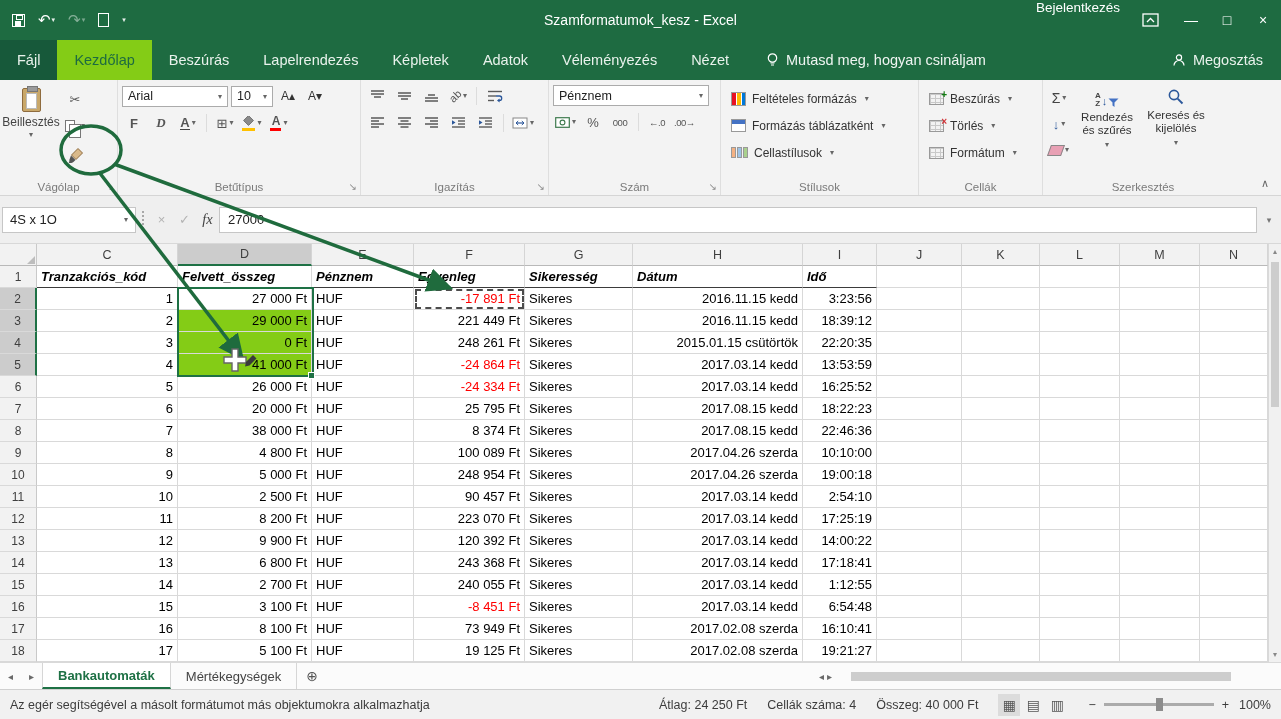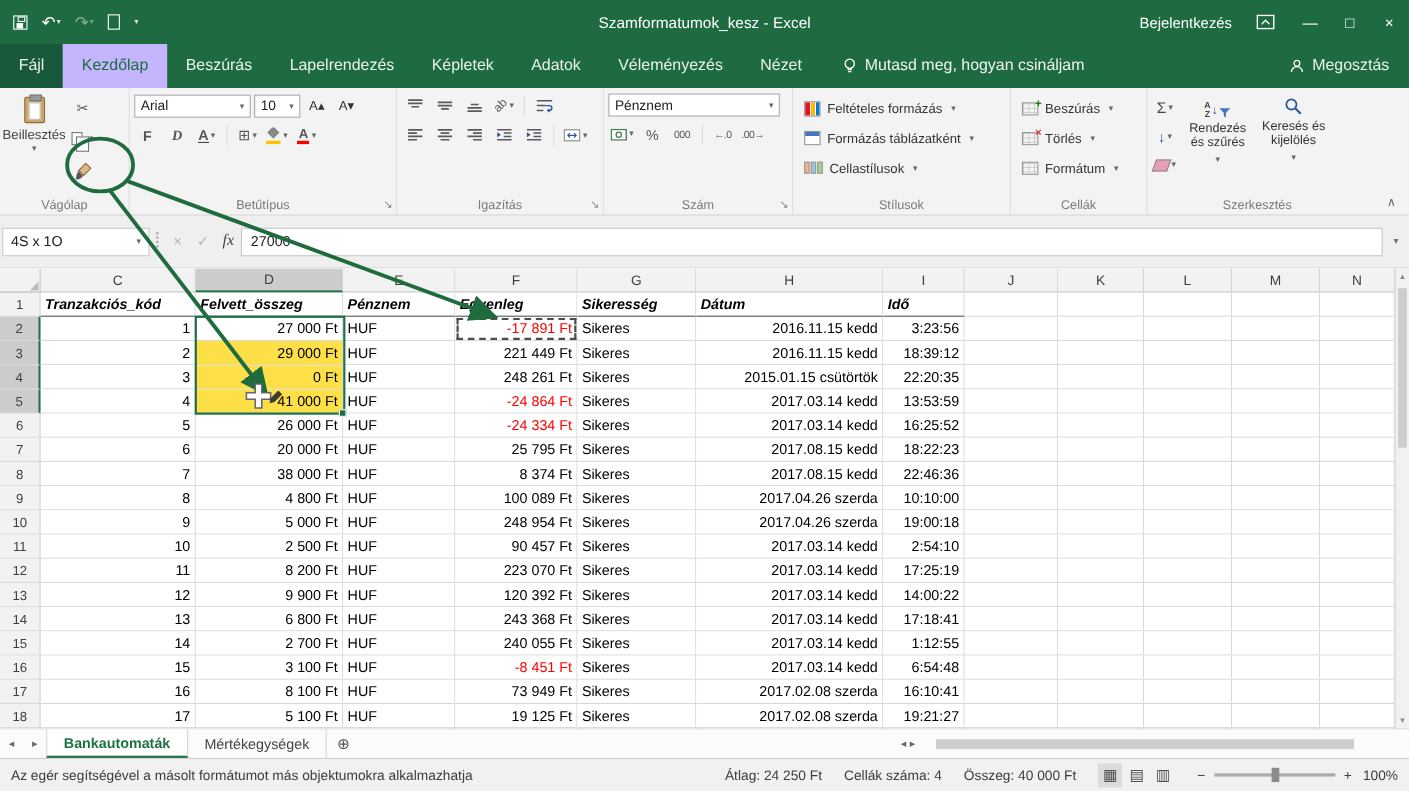--- a/index.html
+++ b/index.html
@@ -10,30 +10,30 @@
 .titlebar{height:40px;background:#1E6B41;display:flex;align-items:center;color:#fff;position:relative}
 .qat{display:flex;align-items:center;gap:13px;padding-left:12px}
 .qi{display:flex;align-items:center;justify-content:center;color:#fff;font-size:15px;gap:1px}
 .ic-save{width:13px;height:13px;border:1.5px solid #fff;position:relative}
 .ic-save:after{content:"";position:absolute;left:2px;bottom:0;width:6px;height:5px;background:#fff}
 .ic-save:before{content:"";position:absolute;left:3px;top:0;width:5px;height:3px;border:1px solid #fff}
 .ic-doc{width:11px;height:14px;border:1.5px solid #fff}
 .tinycaret{font-size:7px;color:#fff;opacity:.9}
 .dim{opacity:.45}
 .tb-title{position:absolute;left:50%;top:50%;transform:translate(-50%,-50%);font-size:14px;white-space:nowrap}
-.tb-right{margin-left:auto;display:flex;align-items:center;height:100%}
+.tb-right{margin-left:auto;display:flex;height:100%}
 .signin{font-size:13.5px;margin-right:22px}
 .winbtn{width:36px;height:100%;display:flex;align-items:center;justify-content:center;font-size:14px}
 .rdo{margin-right:14px;display:flex;align-items:center}
 
 
 .tabrow{height:40px;background:#1E6B41;display:flex;align-items:stretch;color:#E9F2EC;font-size:14.5px}
 .tab{display:flex;align-items:center;padding:0 17px}
 .tab.file{background:#17593A}
-.tab.active{background:#c4b5fd;color:#1E6B41}
+.tab.active{background:#84cc16;color:#1E6B41}
 .tellme{display:flex;align-items:center;gap:7px;margin-left:20px;color:rgba(255,255,255,.93)}
 .share{margin-left:auto;display:flex;align-items:center;gap:7px;padding-right:18px}
 
 
 .ribbon{height:116px;background:#F3F3F3;display:flex;border-bottom:1px solid #D5D5D5;position:relative;color:#444}
 .rgroup{position:relative;border-right:1px solid #DEDEDE;padding:5px 4px 17px;height:100%}
 .glabel{position:absolute;bottom:2px;left:0;right:0;text-align:center;font-size:11.5px;color:#7A7A7A}
 .launcher{position:absolute;right:3px;bottom:3px;font-size:10px;color:#8a8a8a}
 .clip-body{display:flex;gap:5px}
 .bigbtn{display:flex;flex-direction:column;align-items:center;width:54px;padding-top:3px;gap:3px}
@@ -97,21 +97,21 @@
 .cornert{position:absolute;right:1px;bottom:1px;width:0;height:0;border-style:solid;border-width:0 0 8px 8px;border-color:transparent transparent #BDBDBD transparent}
 .colh{height:22px;background:#F2F2F2;border-right:1px solid #D5D5D5;border-bottom:1px solid #B9B9B9;display:flex;align-items:center;justify-content:center;font-size:12.5px;color:#3F3F3F}
 .colh.selh{background:#CCCCCC;border-bottom:2px solid #1E7145}
 .grow{display:flex;height:22px}
 .rowh{width:37px;background:#F2F2F2;border-right:1px solid #C9C9C9;border-bottom:1px solid #D9D9D9;display:flex;align-items:center;justify-content:center;font-size:12px;color:#3F3F3F}
 .rowh.selh{background:#CCCCCC;border-right:2px solid #1E7145}
 .cell{height:22px;border-right:1px solid #D9D9D9;border-bottom:1px solid #D9D9D9;padding:0 4px;font-size:13px;display:flex;align-items:center;white-space:nowrap;overflow:hidden;background:#fff;color:#000}
 .cell.r{justify-content:flex-end}
 .cell.th{font-weight:bold;font-style:italic;border-bottom:1px solid #3b3b3b}
 .cell.neg{color:#FF0000}
-.cell.gsel{background:#fde047}
+.cell.gsel{background:#84cc16}
 .cell.act{background:#fff}
 .selrect{position:absolute;left:177px;top:43px;width:137px;height:90px;border:2px solid #1E7145;pointer-events:none;z-index:3}
 .fillh{position:absolute;left:308px;top:128px;width:7px;height:7px;background:#1E7145;border:1px solid #fff;z-index:4}
 .ants{position:absolute;left:415px;top:45px;width:109px;height:20px;border:2px dashed #4C4C4C;pointer-events:none;z-index:3}
 .vscroll{width:13px;background:#F1F1F1;border-left:1px solid #D9D9D9;position:relative;display:flex;flex-direction:column;justify-content:space-between;align-items:center;font-size:8px;color:#888;padding:3px 0}
 .vthumb{position:absolute;left:2px;top:18px;width:8px;height:145px;background:#CDCDCD}
 
 
 .sheetbar{height:27px;background:#FBFBFB;display:flex;align-items:stretch;border-top:1px solid #D9D9D9}
 .snav{width:21px;display:flex;align-items:center;justify-content:center;color:#6a6a6a;font-size:10px}

